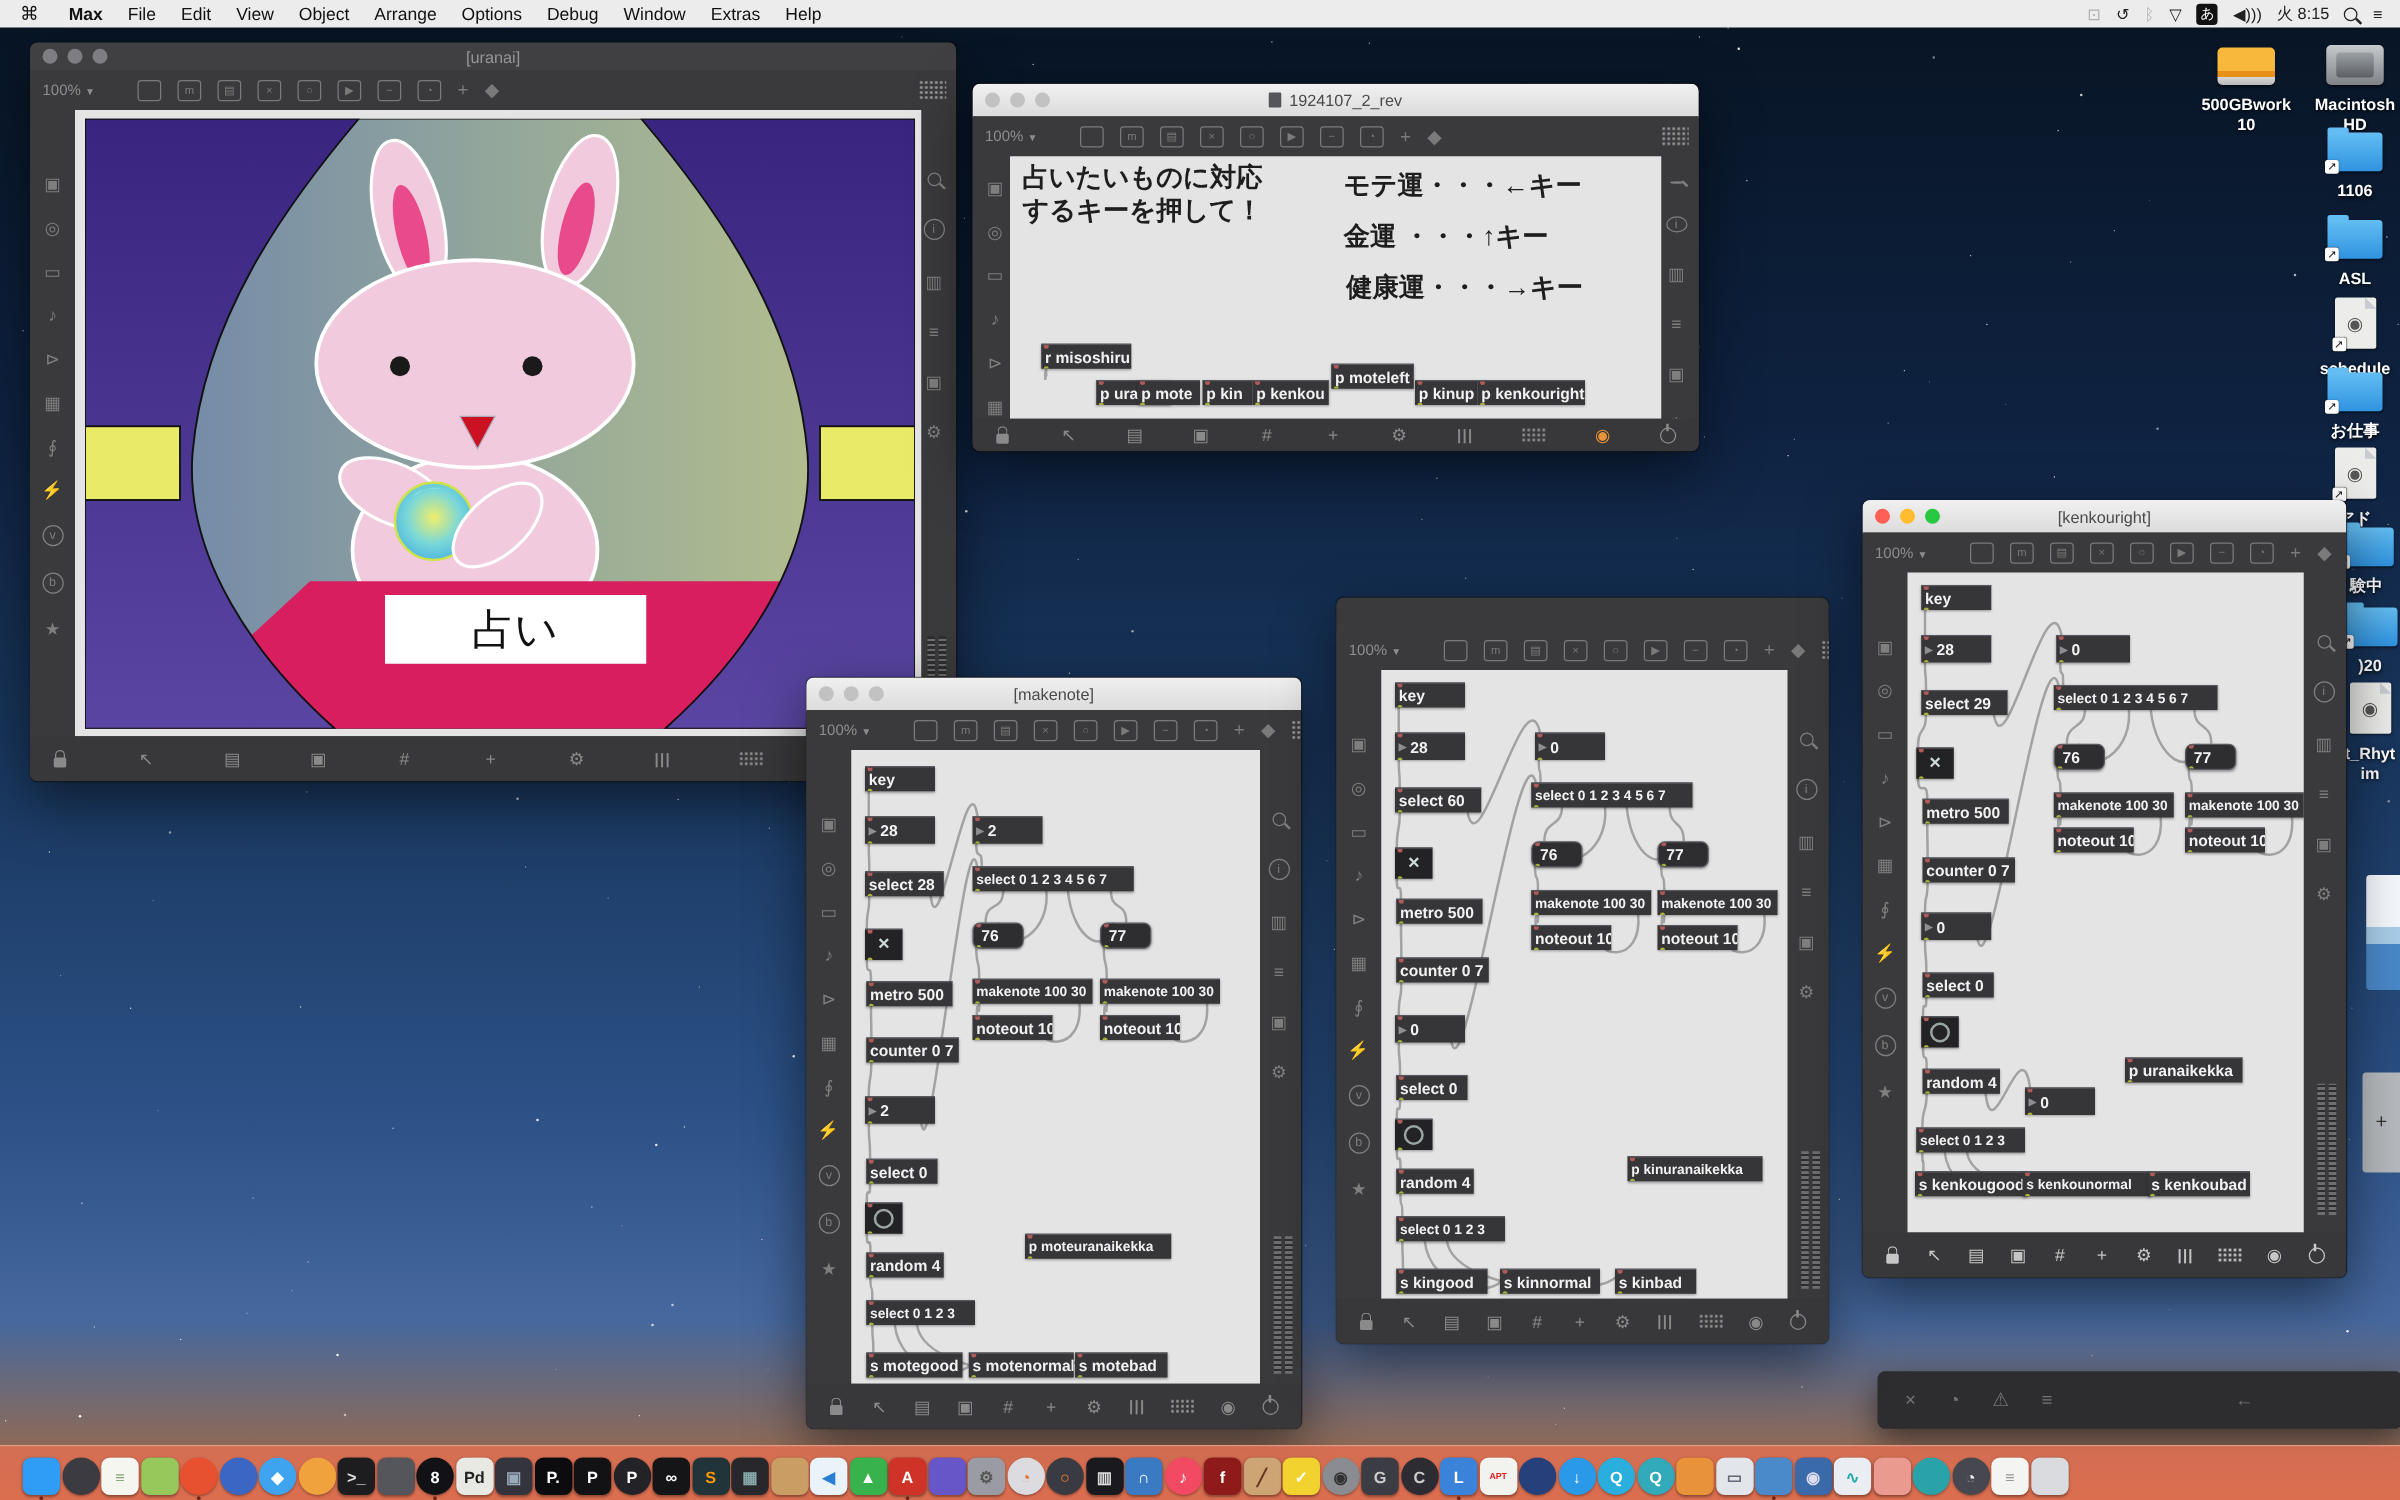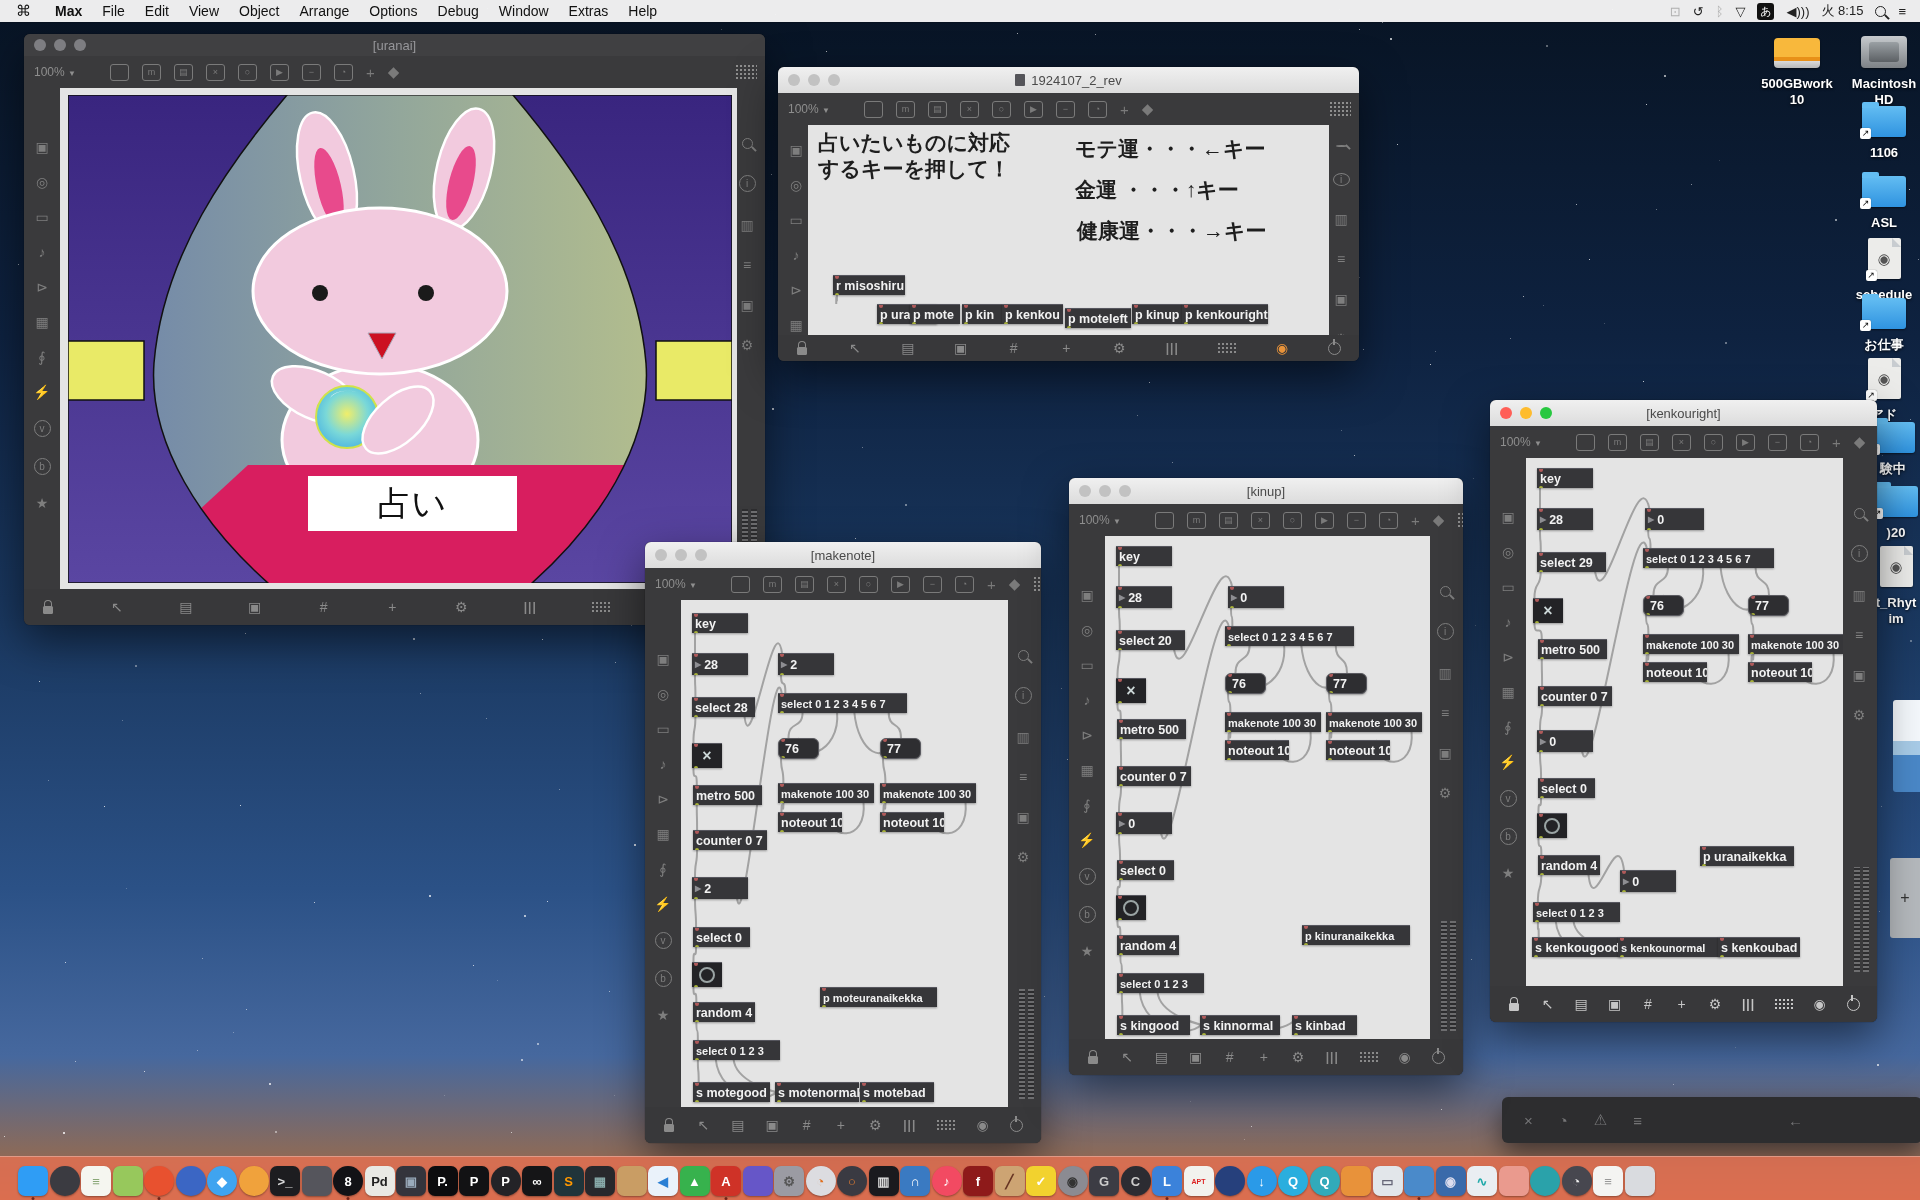--- a/index.html
+++ b/index.html
@@ -644,21 +644,21 @@
     </div>
   <div class="canvas" style="left:30px;top:58px;right:30px;bottom:26px;">
       <svg class="cords" width="100%" height="100%">
         <path d="M28.96,169 C28.96,187 28.24,161 28.24,179" fill="none" stroke="#9a9a9a" stroke-width="2" opacity="0.9"></path>
       </svg>
       <div class="box obj" style="left: 25px; top: 150px; width: 66px; height: 19px;">r misoshiru</div>
       <div class="box obj" style="left: 25px; top: 179px; width: 54px; height: 19px; margin-left: 44px;">p uranai</div>
       <div class="box obj" style="left: 102px; top: 179px; width: 44px; height: 19px;">p mote</div>
       <div class="box obj" style="left: 154px; top: 179px; width: 34px; height: 19px;">p kin</div>
       <div class="box obj" style="left: 194px; top: 179px; width: 55px; height: 19px;">p kenkou</div>
-      <div class="box obj" style="left: 257px; top: 183px; width: 60px; height: 19px;">p moteleft</div>
+      <div class="box obj" style="left: 257px; top: 166px; width: 60px; height: 19px;">p moteleft</div>
       <div class="box obj" style="left: 324px; top: 179px; width: 44px; height: 19px;">p kinup</div>
       <div class="box obj" style="left: 374px; top: 179px; width: 80px; height: 19px;">p kenkouright</div>
       <div class="comment" style="left: 10px; top: 5px; font-size: 21px;">占いたいものに対応
 するキーを押して！</div>
       <div class="comment" style="left: 267px; top: 11px; font-size: 21px;">モテ運・・・←キー</div>
       <div class="comment" style="left: 267px; top: 52px; font-size: 21px;">金運 ・・・↑キー</div>
       <div class="comment" style="left: 269px; top: 93px; font-size: 21px;">健康運・・・→キー</div>
     </div>
   <div class="bb warm" style="height:26px;font-size:12px;">
       <span class="bbic">
@@ -833,28 +833,20 @@
       <span class="bbic">
         <span class="railic">◉</span>
       </span>
       <span class="bbic">
         <span class="g-pow"></span>
       </span>
     </div>
 </div>
 
 <div class="maxwin win-kinup" style="left:1069px;top:478px;width:394px;height:597px;">
-  <div class="titlebar light">
-    <span class="lights">
-        <span class="lt"></span>
-        <span class="lt"></span>
-        <span class="lt"></span>
-      </span>
-    <span class="wtitle">[kinup]</span>
-  </div>
   <div class="tb" style="top:26px;">
       <span class="zoom"><span>100%</span> <span class="car">▼</span></span>
       <span class="icons">
         <span class="tbic"></span>
         <span class="tbic">m</span>
         <span class="tbic">▤</span>
         <span class="tbic">×</span>
         <span class="tbic">○</span>
         <span class="tbic">▶</span>
         <span class="tbic">−</span>
@@ -913,21 +905,21 @@
         <path d="M123,156 C123,174 125.4,158 125.4,176" fill="none" stroke="#9a9a9a" stroke-width="2" opacity="0.9"></path>
         <path d="M125.4,195 C125.4,213 123.48,186 123.48,204" fill="none" stroke="#9a9a9a" stroke-width="2" opacity="0.9"></path>
         <path d="M205.5,195 C209.5,237 167.04,232 171.04,204" fill="none" stroke="#9a9a9a" stroke-width="2" opacity="0.9"></path>
         <path d="M224,156 C224,174 226.4,158 226.4,176" fill="none" stroke="#9a9a9a" stroke-width="2" opacity="0.9"></path>
         <path d="M226.4,195 C226.4,213 224.48,186 224.48,204" fill="none" stroke="#9a9a9a" stroke-width="2" opacity="0.9"></path>
         <path d="M306.5,195 C310.5,237 268.04,232 272.04,204" fill="none" stroke="#9a9a9a" stroke-width="2" opacity="0.9"></path>
         <path d="M56,297 C66.1535,347 110.152,40 123.69,90" fill="none" stroke="#9a9a9a" stroke-width="2" opacity="0.9"></path>
       </svg>
       <div class="box obj" style="left: 11px; top: 10px; width: 50px; height: 19px;">key</div>
       <div class="box num" style="left: 11px; top: 50px; width: 50px; height: 21px;"><span class="tri">▶</span>28</div>
-      <div class="box obj" style="left: 11px; top: 94px; width: 63px; height: 19px;">select 20</div>
+      <div class="box obj" style="left: 11px; top: 94px; width: 63px; height: 19px;">select 60</div>
       <div class="box num" style="left: 123px; top: 50px; width: 50px; height: 21px;"><span class="tri">▶</span>0</div>
       <div class="box obj" style="left: 120px; top: 90px; width: 123px; height: 19px; font-size: 11px;">select 0 1 2 3 4 5 6 7</div>
       <div class="box tog" style="left: 11px; top: 142px; width: 24px; height: 24px;">×</div>
       <div class="box msg" style="left: 120px; top: 137px; width: 30px; height: 19px;">76</div>
       <div class="box msg" style="left: 221px; top: 137px; width: 30px; height: 19px;">77</div>
       <div class="box obj" style="left: 12px; top: 183px; width: 63px; height: 19px;">metro 500</div>
       <div class="box obj" style="left: 120px; top: 176px; width: 90px; height: 19px; font-size: 11px;">makenote 100 30</div>
       <div class="box obj" style="left: 120px; top: 204px; width: 58px; height: 19px;">noteout 10</div>
       <div class="box obj" style="left: 221px; top: 176px; width: 90px; height: 19px; font-size: 11px;">makenote 100 30</div>
       <div class="box obj" style="left: 221px; top: 204px; width: 58px; height: 19px;">noteout 10</div>

